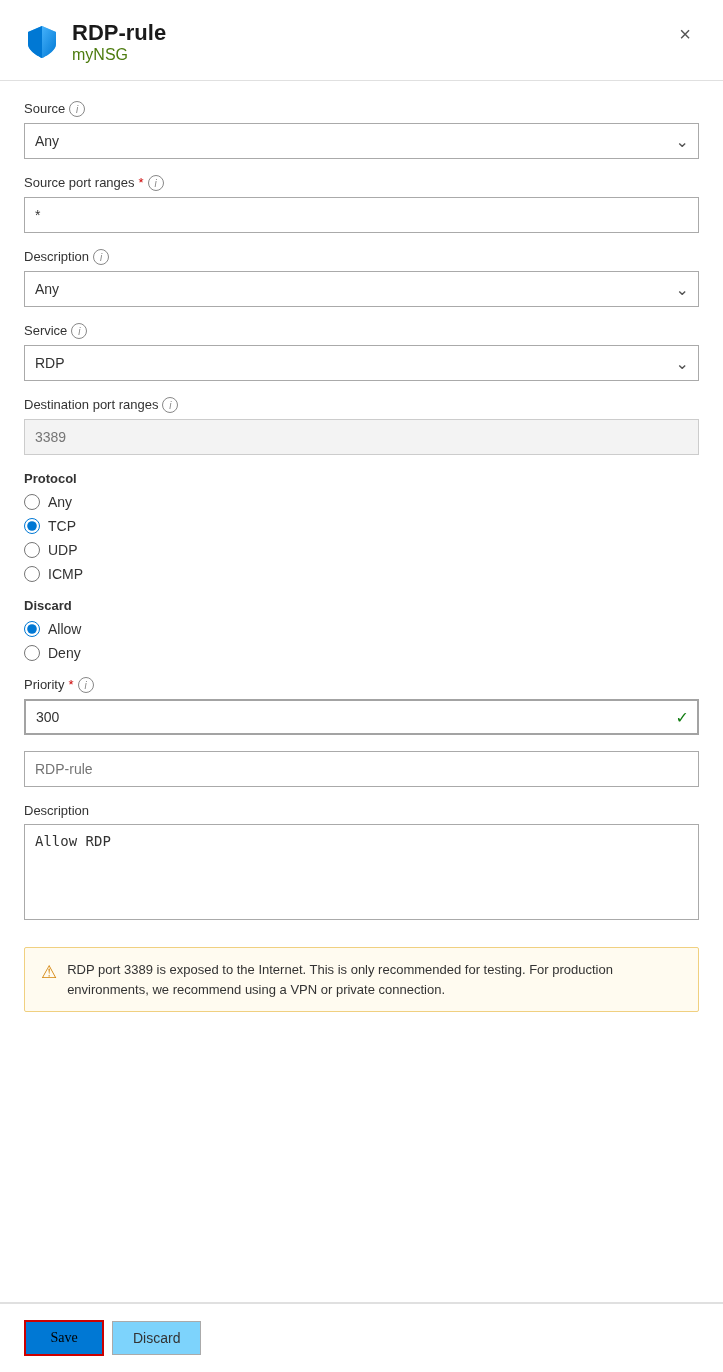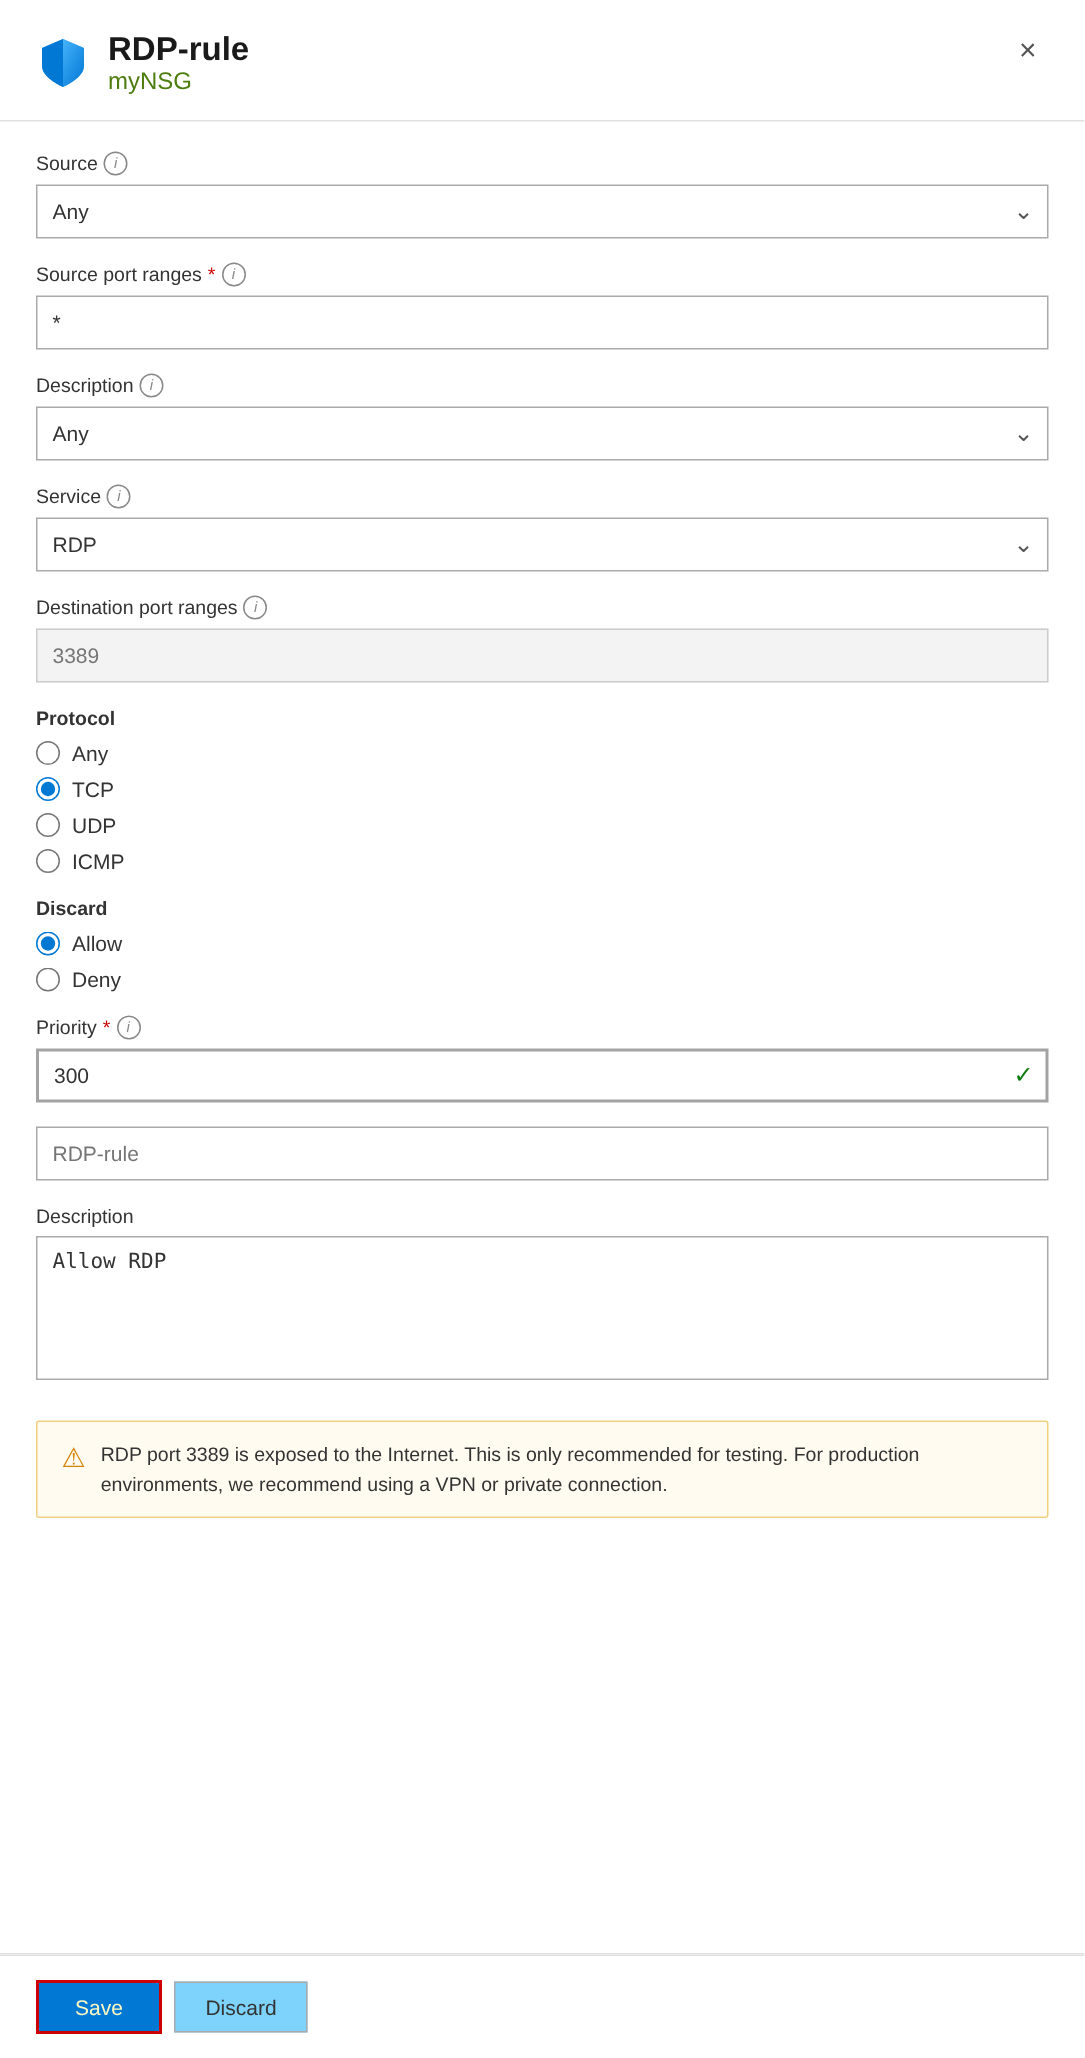--- a/index.html
+++ b/index.html
@@ -211,27 +211,28 @@
     .footer {
       border-top: 1px solid #e0e0e0;
       padding: 16px 24px;
       display: flex;
       align-items: center;
       gap: 8px;
       background: #fff;
     }
     .btn-save {
       background: #0078d4;
-      color: #fef9c3;
+      color: #000000;
       border: 2px solid #c00;
       padding: 8px 24px;
       font-size: 14px;
       font-weight: 500;
       cursor: pointer;
       min-width: 80px;
+      font-family: Liberation Serif, serif;
     }
     .btn-discard {
       background: #7dd3fc;
       color: #333;
       border: 1px solid #aaa;
       padding: 8px 20px;
       font-size: 14px;
       cursor: pointer;
       min-width: 80px;
     }

